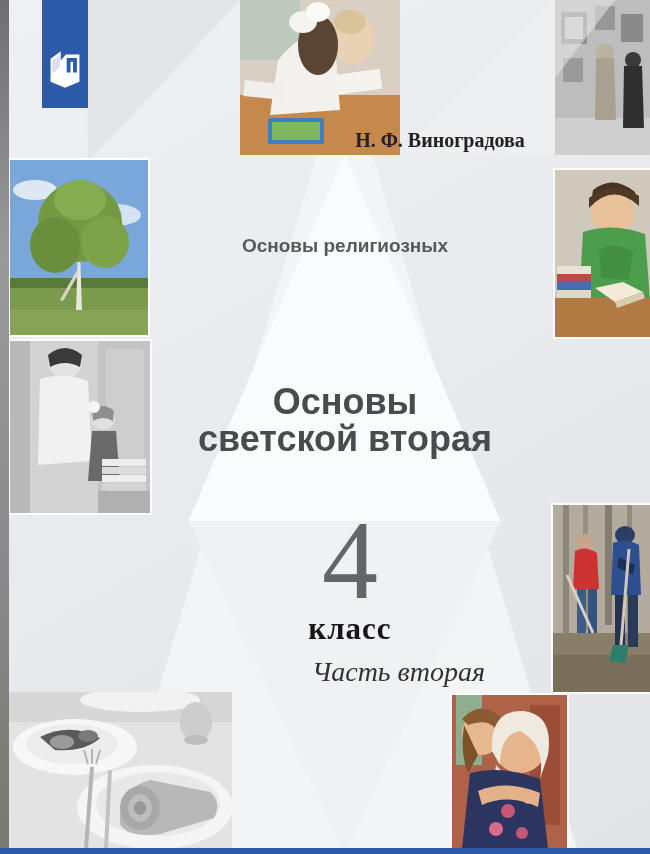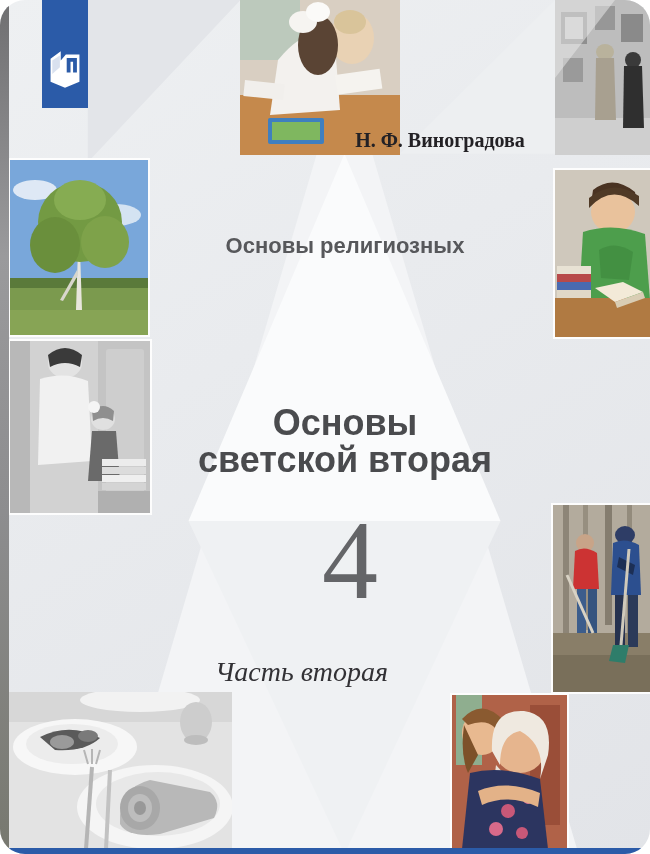--- a/index.html
+++ b/index.html
@@ -1,20 +1,19 @@
 <!DOCTYPE html>
 <html><head>
 <meta charset="utf-8">
 <style>
   html,body{margin:0;padding:0;background:#fff;}
   #page{
     position:relative;width:650px;height:854px;overflow:hidden;
     background:linear-gradient(150deg,#eef0f2 0%,#e9ebee 40%,#e2e4e8 100%);
     font-family:"Liberation Sans",sans-serif;
-    border-radius:25px;
   }
   .facet{position:absolute;pointer-events:none;}
   .f1{left:0;top:0;width:650px;height:854px;background:#f3f4f6;
       clip-path:polygon(53% 7%,17% 100%,89% 100%);}
   .f2{left:0;top:0;width:650px;height:854px;background:#fafbfc;
       clip-path:polygon(53% 18%,29% 61%,77% 61%);}
   .f3{left:0;top:0;width:650px;height:854px;background:#eff1f3;
       clip-path:polygon(29% 61%,77% 61%,53% 100%);}
   .f4{left:0;top:0;width:650px;height:854px;background:#e3e5e9;
       clip-path:polygon(13.5% 0,37% 0,13.5% 19%);}
@@ -25,28 +24,28 @@
   #spine{position:absolute;left:0;top:0;width:9px;height:854px;z-index:6;
     background:linear-gradient(#6f6f71,#9a9a9c 30%,#8d8d8f 60%,#77786f);}
   #bottom-bar{position:absolute;left:0;bottom:0;width:650px;height:6px;z-index:7;}
   #logo-banner{position:absolute;left:42px;top:0;width:46px;height:108px;z-index:8;
     display:flex;align-items:flex-end;justify-content:center;padding-bottom:14px;box-sizing:border-box;}
   .photo{position:absolute;z-index:5;box-shadow:0 0 0 2px #fdfdfd;}
   .photo svg{display:block;}
   #author{position:absolute;left:330px;top:129px;width:220px;text-align:center;z-index:9;
     font-family:"Liberation Serif",serif;font-weight:bold;font-size:20px;color:#232125;}
   #series-title{position:absolute;left:145px;top:231px;width:400px;z-index:9;text-align:center;
-    font-weight:bold;font-size:22px;line-height:29px;color:#57585b;}
-  #main-title{position:absolute;left:120px;top:404px;width:450px;z-index:9;text-align:center;
+    font-weight:bold;font-size:19px;line-height:29px;color:#57585b;}
+  #main-title{position:absolute;left:120px;top:383px;width:450px;z-index:9;text-align:center;
     font-weight:bold;font-size:36px;line-height:37px;color:#4a4b4e;}
   #grade{position:absolute;left:240px;top:505px;width:220px;z-index:9;text-align:center;
     font-family:"Liberation Serif",serif;}
   #grade-number{font-size:112px;line-height:110px;color:#646568;font-weight:normal;}
   #grade-label{font-size:31px;font-weight:bold;color:#17161a;letter-spacing:1px;margin-top:-4px;}
-  #part-label{position:absolute;left:215px;top:656px;width:270px;z-index:9;text-align:left;
+  #part-label{position:absolute;left:215px;top:656px;width:270px;z-index:9;text-align:right;
     font-family:"Liberation Serif",serif;font-style:italic;font-size:28px;color:#323135;}
 </style>
 </head>
 <body>
 
 <div id="page">
 
   <div class="facet f1"></div>
   <div class="facet f4"></div>
   <div class="facet f5"></div>
@@ -234,18 +233,19 @@
     <div>Основы религиозных</div>
   </div>
 
   <div id="main-title">
     <div>Основы</div>
     <div>светской вторая</div>
   </div>
 
   <div id="grade">
     <div id="grade-number">4</div>
+    <div id="grade-label">класс</div>
   </div>
 
   <div id="part-label">Часть вторая</div>
 
   <div id="bottom-bar" style="background: rgb(43, 91, 168);"></div>
 </div>
 
 </body></html>

